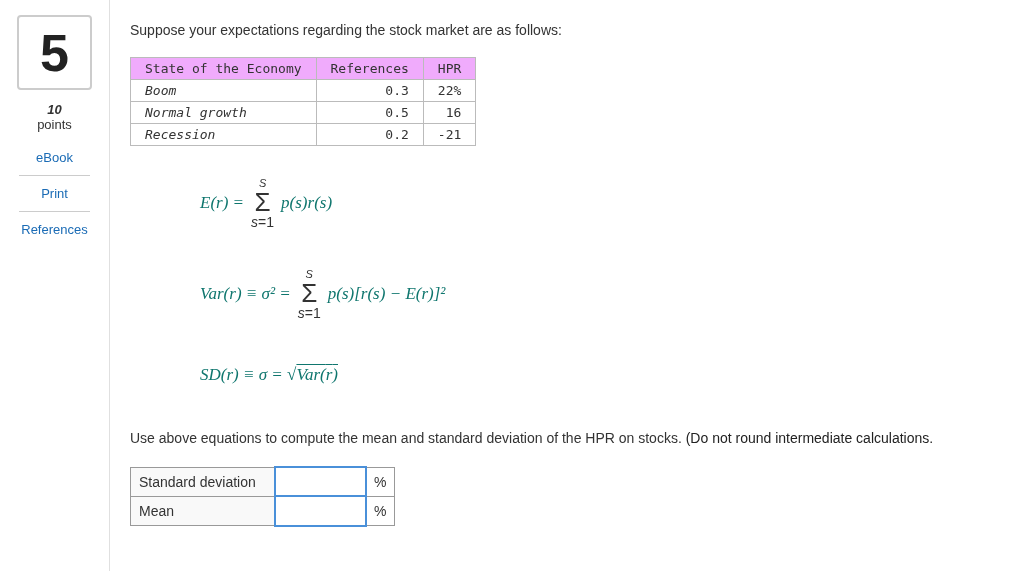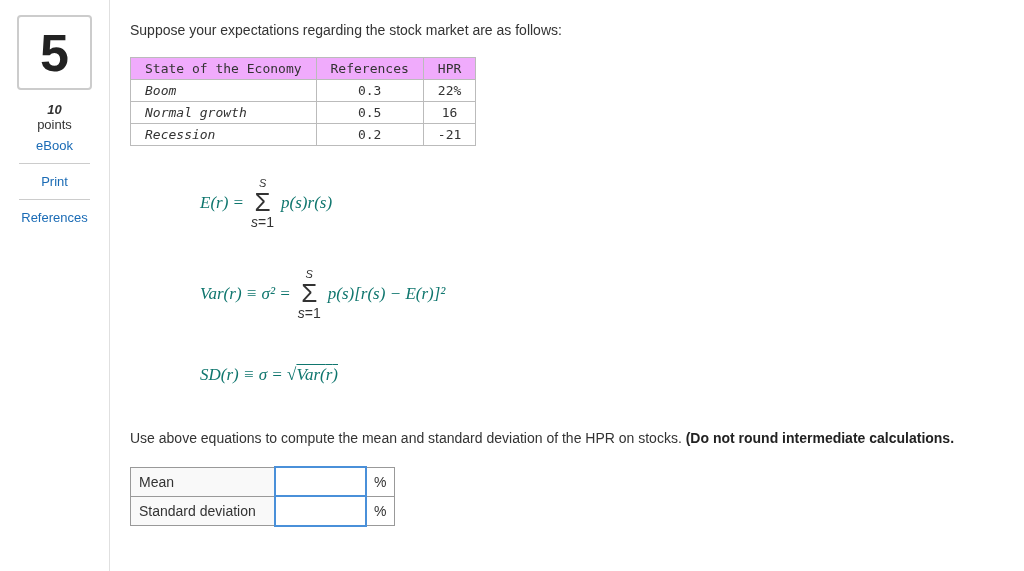--- a/index.html
+++ b/index.html
@@ -49,21 +49,21 @@
       margin-bottom: 0;
     }
     .points-value {
       font-size: 13px;
       color: #333;
       text-align: center;
       font-weight: bold;
       font-style: italic;
     }
     .sidebar-nav {
-      margin-top: 4px;
+      margin-top: 16px;
       display: flex;
       flex-direction: column;
       gap: 6px;
       width: 100%;
       align-items: center;
     }
     .sidebar-nav-item {
       color: #1a6bb5;
       font-size: 13px;
       cursor: pointer;
@@ -93,21 +93,21 @@
     .data-table {
       border-collapse: collapse;
       font-family: monospace;
       font-size: 13px;
       margin-bottom: 24px;
       border: 1px solid #bbb;
     }
     .data-table th, .data-table td {
       border: 1px solid #bbb;
       padding: 3px 14px;
-      text-align: center;
+      text-align: right;
     }
     .data-table th {
       background: #f0abfc;
       font-weight: normal;
       text-align: center;
     }
     .data-table td:first-child {
       text-align: left;
       font-style: italic;
     }
@@ -123,21 +123,21 @@
       padding-left: 10px;
     }
     
     .instruction-text {
       font-size: 14px;
       color: #333;
       margin-bottom: 18px;
       line-height: 1.6;
     }
     .instruction-bold {
-      font-weight: bold;
+      font-weight: normal;
       color: #222;
     }
     .instruction-red {
       color: #cc0000;
       font-weight: bold;
     }
     
     .answer-table {
       border-collapse: collapse;
       font-size: 14px;
@@ -298,29 +298,29 @@
 
     <p class="instruction-text">
       <span>Use above equations to compute the mean and standard deviation of the HPR on stocks. </span>
       <span class="instruction-bold">(Do not round intermediate calculations.</span>
       <br>
     </p>
 
     <table class="answer-table">
       <tbody>
         <tr>
+          <td class="label-cell">Standard deviation</td>
+          <td class="input-cell">
+            <input type="text" value="" style="">
+          </td>
+          <td class="unit-cell">%</td>
+        </tr>
+        <tr>
           <td class="label-cell">Mean</td>
           <td class="input-cell">
             <input type="text" value="" style="">
           </td>
           <td class="unit-cell">%</td>
         </tr>
-        <tr>
-          <td class="label-cell">Standard deviation</td>
-          <td class="input-cell">
-            <input type="text" value="" style="">
-          </td>
-          <td class="unit-cell">%</td>
-        </tr>
       </tbody>
     </table>
   </div>
 </div>
 
 </body></html>

